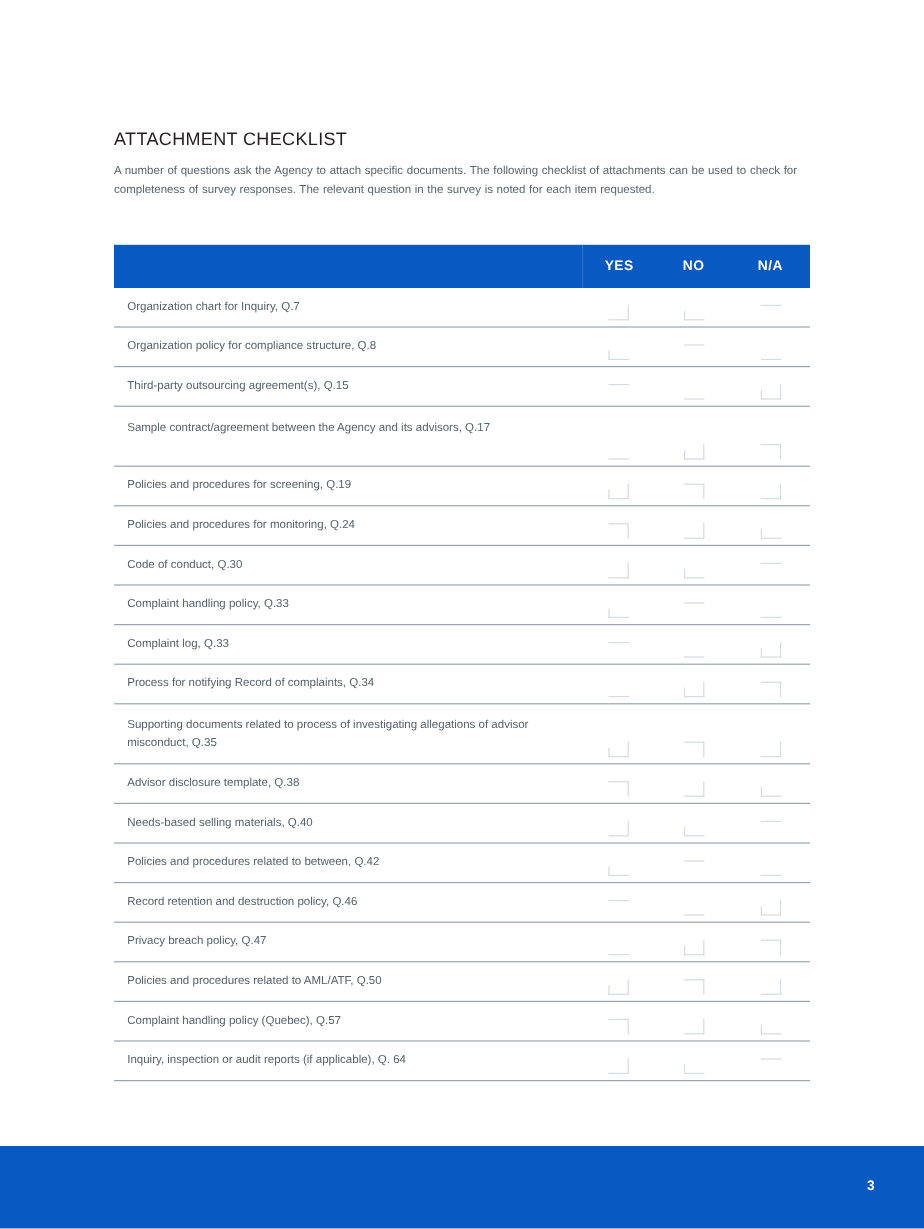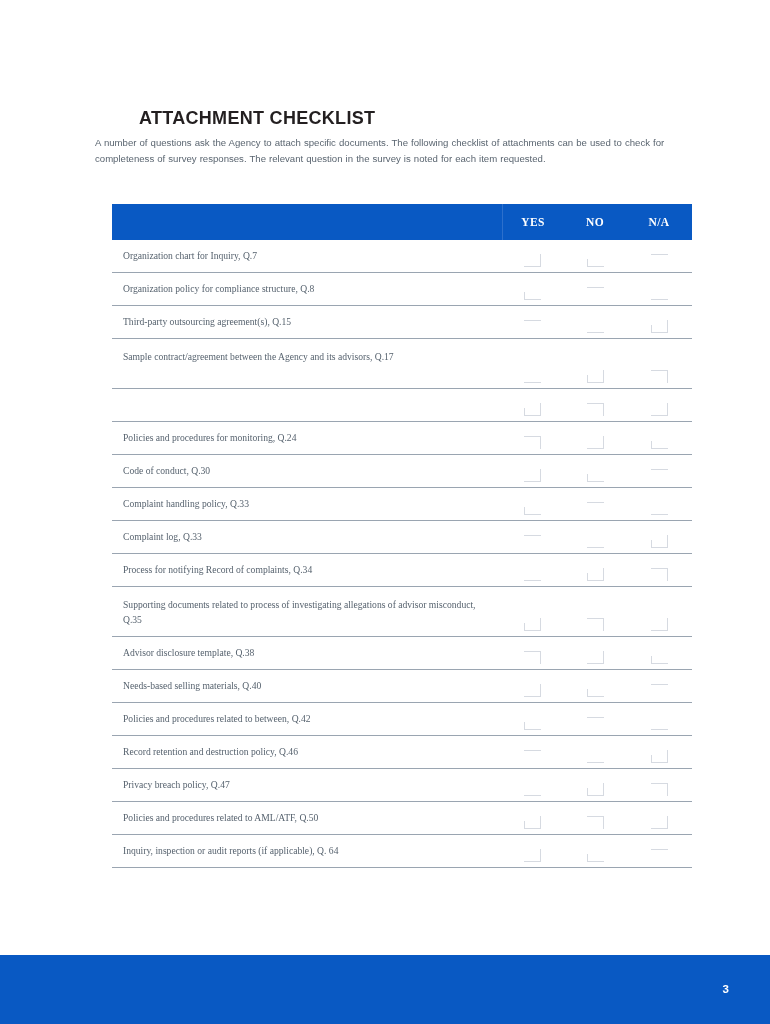--- a/index.html
+++ b/index.html
@@ -22,48 +22,46 @@
     height: 1024px;
     overflow: hidden;
     background: #fff;
   }
 
   
   .title {
     position: absolute;
     left: 95px;
     top: 108px;
-    font-size: 18px;
-    font-weight: bold;
+    font-size: 15px;
+    font-weight: normal;
     color: #231f20;
     letter-spacing: 0.3px;
     white-space: nowrap;
-    margin-left: 44px;
   }
 
   
   .intro {
     position: absolute;
     left: 95px;
     top: 135px;
     width: 572px;
     font-size: 9.6px;
     line-height: 16.2px;
     color: #5a6570;
     text-align: left;
     word-spacing: 0.4px;
   }
 
   
   .table {
     position: absolute;
-    left: 112px;
+    left: 95px;
     top: 204px;
     width: 580px;
-    font-family: Liberation Serif, serif;
   }
 
   .thead {
     position: relative;
     height: 36px;
     background: #0959c3;
   }
   .thead .col-divider {
     position: absolute;
     left: 390px;
@@ -239,20 +237,21 @@
             <i class="b"></i>
             <i class="r"></i>
             <i class="l"></i>
           </span>
           <span class="cb c3">
             <i class="t"></i>
             <i class="r"></i>
           </span>
         </div>
         <div class="row single">
+          <div class="label">Policies and procedures for screening, Q.19</div>
           <span class="cb c1">
             <i class="b"></i>
             <i class="r"></i>
             <i class="l"></i>
           </span>
           <span class="cb c2">
             <i class="t"></i>
             <i class="r"></i>
           </span>
           <span class="cb c3">
@@ -425,20 +424,35 @@
             <i class="r"></i>
             <i class="l"></i>
           </span>
           <span class="cb c2">
             <i class="t"></i>
             <i class="r"></i>
           </span>
           <span class="cb c3">
             <i class="b"></i>
             <i class="r"></i>
+          </span>
+        </div>
+        <div class="row single">
+          <div class="label">Complaint handling policy (Quebec), Q.57</div>
+          <span class="cb c1">
+            <i class="t"></i>
+            <i class="r"></i>
+          </span>
+          <span class="cb c2">
+            <i class="b"></i>
+            <i class="r"></i>
+          </span>
+          <span class="cb c3">
+            <i class="b"></i>
+            <i class="l"></i>
           </span>
         </div>
         <div class="row single">
           <div class="label">Inquiry, inspection or audit reports (if applicable), Q. 64</div>
           <span class="cb c1">
             <i class="b"></i>
             <i class="r"></i>
           </span>
           <span class="cb c2">
             <i class="b"></i>

